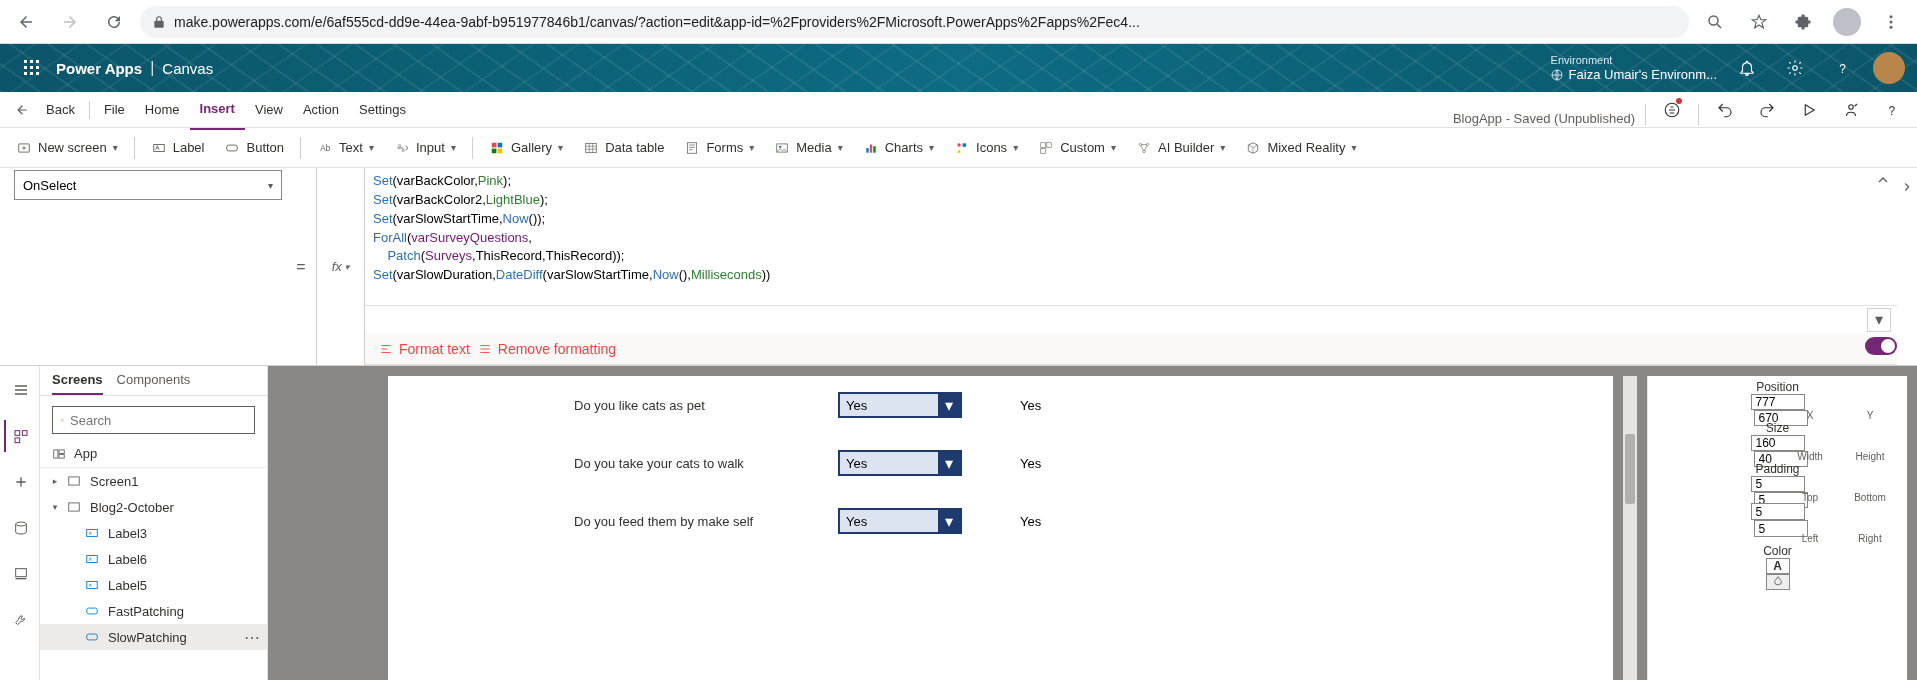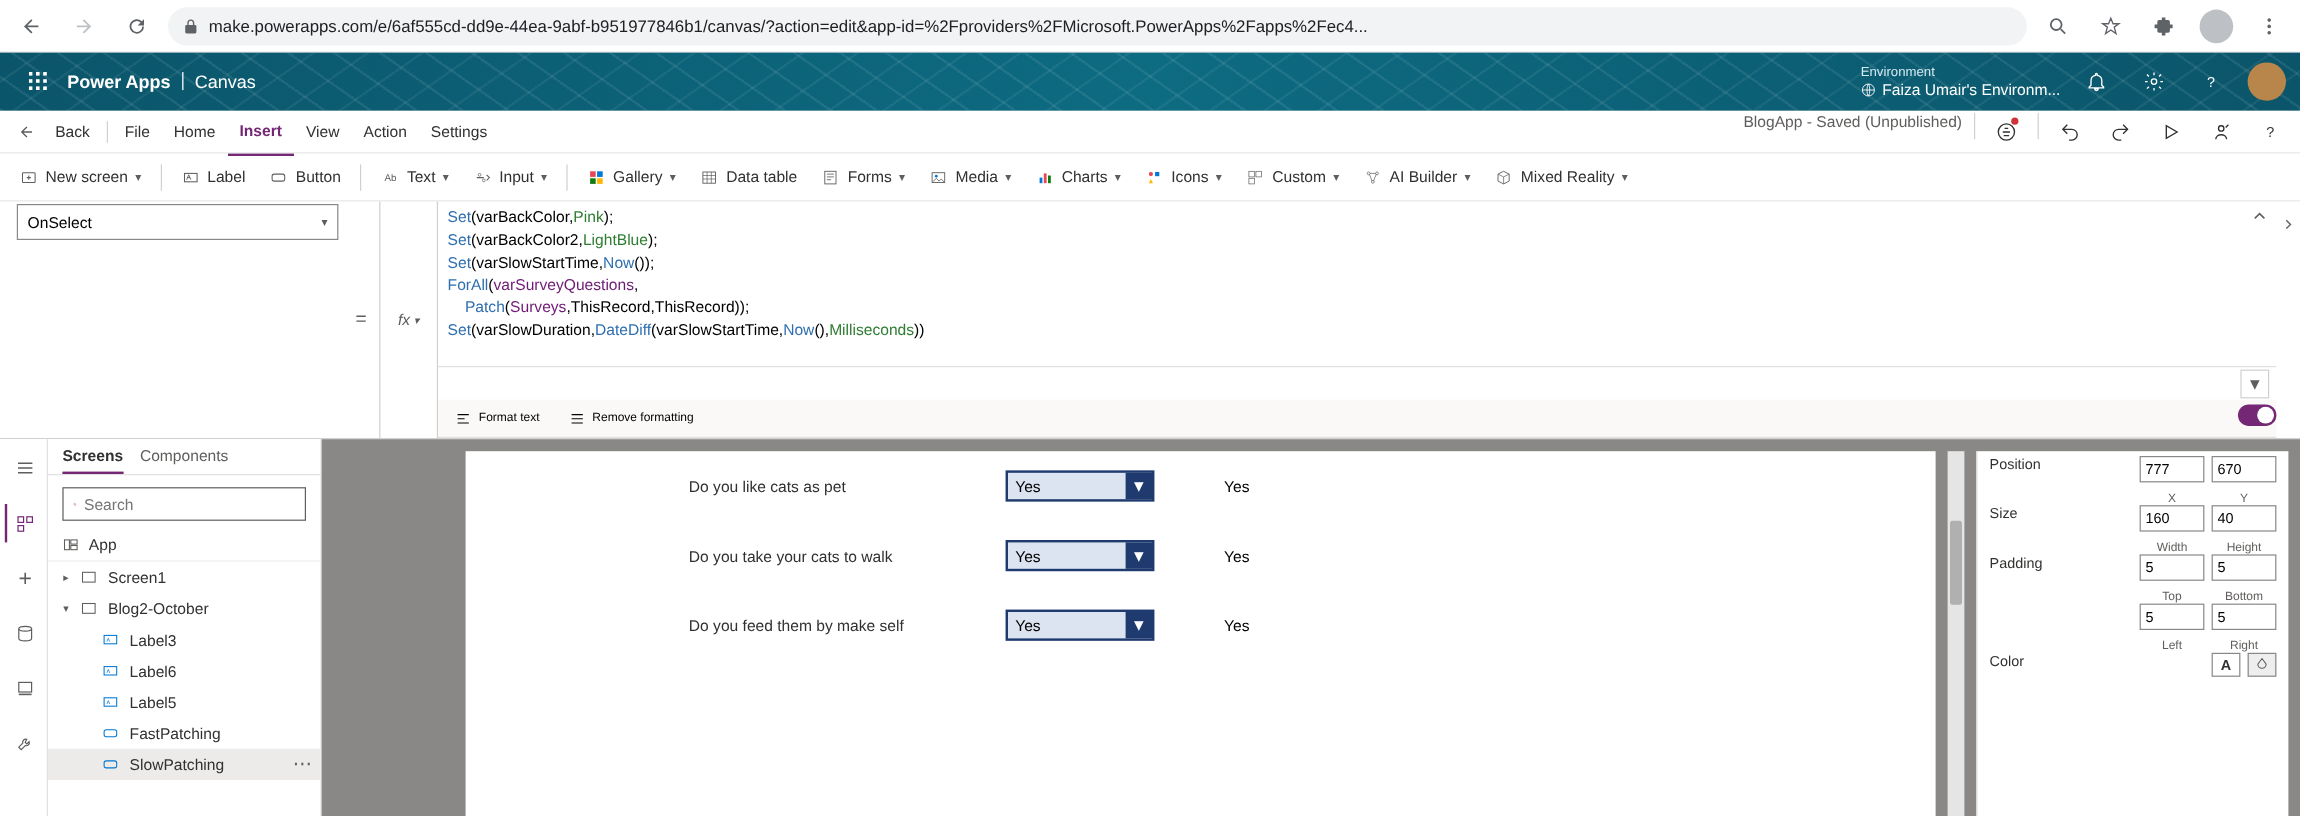--- a/index.html
+++ b/index.html
@@ -32,21 +32,21 @@
 .env .env-name { font-size: 13px; color: #fff; display: flex; align-items: center; gap: 6px; }
 .hdr-icon { width: 36px; height: 36px; display: flex; align-items: center; justify-content: center; color: #fff; cursor: pointer; }
 .hdr-avatar { width: 32px; height: 32px; border-radius: 50%; background: #b8864a; }
 
 
 .menu-bar { height: 36px; display: flex; align-items: center; padding: 16px 8px; background: #fff; border-bottom: 1px solid #e1e1e1; font-size: 13px; color: #323130; }
 .menu-back { width: 28px; height: 28px; display: flex; align-items: center; justify-content: center; color: #605e5c; cursor: pointer; }
 .menu-item { padding: 0 10px; height: 40px; display: flex; align-items: center; cursor: pointer; }
 .menu-item.active { color: #742774; font-weight: 600; border-bottom: 2px solid #742774; }
 .menu-divider { width: 1px; height: 18px; background: #d0d0d0; margin: 0 4px; }
-.menu-right { margin-left: auto; display: flex; align-items: flex-start; gap: 10px; color: #605e5c; font-size: 13px; }
+.menu-right { margin-left: auto; display: flex; align-items: flex-end; gap: 10px; color: #605e5c; font-size: 13px; }
 .menu-right .divider { width: 1px; height: 22px; background: #d0d0d0; }
 .action-icon { width: 32px; height: 32px; display: flex; align-items: center; justify-content: center; cursor: pointer; color: #323130; position: relative; }
 .action-icon .dot { position: absolute; top: 4px; right: 6px; width: 6px; height: 6px; border-radius: 50%; background: #d13438; }
 
 
 .ribbon { height: 40px; display: flex; align-items: center; padding: 0 8px; background: #fff; border-bottom: 1px solid #e1e1e1; font-size: 13px; color: #323130; gap: 4px; }
 .ribbon-btn { display: flex; align-items: center; gap: 6px; padding: 0 8px; height: 32px; cursor: pointer; border-radius: 2px; }
 .ribbon-btn .chev { font-size: 10px; color: #605e5c; }
 .ribbon-sep { width: 1px; height: 22px; background: #d0d0d0; margin: 0 4px; }
 .ribbon .ico { width: 16px; height: 16px; display: inline-flex; align-items: center; justify-content: center; color: #605e5c; }
@@ -60,21 +60,21 @@
 .formula-code { padding: 4px 8px 20px; font-family: "Consolas", monospace; font-size: 13px; line-height: 1.45; white-space: pre; color: #000; }
 .tok-fn { color: #2f6fb0; }
 .tok-var { color: #701a75; }
 .tok-opt { color: #2e7d32; }
 .tok-plain { color: #000; }
 .expand-up { position: absolute; top: 4px; right: 6px; color: #605e5c; cursor: pointer; }
 
 .sub-bar { height: 28px; border-top: 1px solid #e1e1e1; display:flex; align-items:center; justify-content:flex-end; padding-right:6px;}
 .mini-chev{width:24px;height:24px;display:flex;align-items:center;justify-content:center;color:#605e5c;border:1px solid #d0d0d0;cursor:pointer;}
 
-.format-bar { height: 32px; background: #faf9f8; border-bottom: 1px solid #e1e1e1; display: flex; align-items: center; padding: 0 14px; gap: 24px; font-size: 10px; color: #000000; position:relative;}
+.format-bar { height: 32px; background: #faf9f8; border-bottom: 1px solid #e1e1e1; display: flex; align-items: center; padding: 0 14px; gap: 8px; font-size: 14px; color: #ef4444; position:relative;}
 .format-bar .fb-item { display: flex; align-items: center; gap: 6px; cursor: pointer; }
 .toggle-pill { position:absolute; right:0; top:4px; width:32px; height:18px; background:#742774; border-radius:9px; display:flex; align-items:center; justify-content:flex-end; padding:2px;}
 .toggle-pill .knob{width:14px;height:14px;background:#fff;border-radius:50%;}
 
 
 .main { display: flex; height: calc(680px - 44px - 48px - 40px - 40px); }
 .rail { width: 40px; background: #fff; border-right: 1px solid #e1e1e1; display: flex; flex-direction: column; align-items: center; padding-top: 8px; gap: 14px; }
 .rail-item { width: 32px; height: 32px; display: flex; align-items: center; justify-content: center; color: #605e5c; cursor: pointer; border-left: 2px solid transparent; }
 .rail-item.active { border-left-color: #742774; color: #742774; }
 
@@ -103,21 +103,21 @@
 .survey-q { width: 290px; padding-left: 26px; font-size: 13px; color: #323130; }
 .dd { width: 124px; height: 26px; background: #dbe4f0; border: 2px solid #1f3a6e; display: flex; align-items: center; justify-content: space-between; padding-left: 6px; cursor: pointer; }
 .dd .ddv { font-size: 13px; }
 .dd .dda { width: 22px; height: 100%; background: #1f3a6e; color: #fff; display: flex; align-items: center; justify-content: center; }
 .survey-a { margin-left: 58px; font-size: 13px; }
 .right-scroll{width:14px;background:#e5e5e5;position:relative;}
 .right-scroll .thumb{position:absolute;left:2px;right:2px;top:58px;height:70px;background:#b0b0b0;border-radius:2px;}
 
 
 .props { width: 260px; background: #fff; border-left: 1px solid #e1e1e1; padding: 4px 10px; font-size: 12px; color: #323130; }
-.prow { display: flex; height: 34px; }
+.prow { display: flex; align-items: center; height: 34px; flex-direction: column; }
 .plabel { flex: 1; }
 .pinp { width: 54px; height: 22px; border: 1px solid #8a8886; padding: 0 4px; font-size: 12px; }
 .pinp + .pinp { margin-left: 6px; }
 .psub { display:flex; gap: 6px; font-size: 10px; color: #605e5c; margin-top: -4px; justify-content:flex-end;}
 .psub span{width:54px;text-align:center;}
 .color-sw { width: 24px; height: 20px; border: 1px solid #8a8886; display:flex;align-items:center;justify-content:center;font-weight:600;}
 .color-sw.pick { background: #eee; }
 
 svg { display: block; }
 .fill-none { fill: none; }

